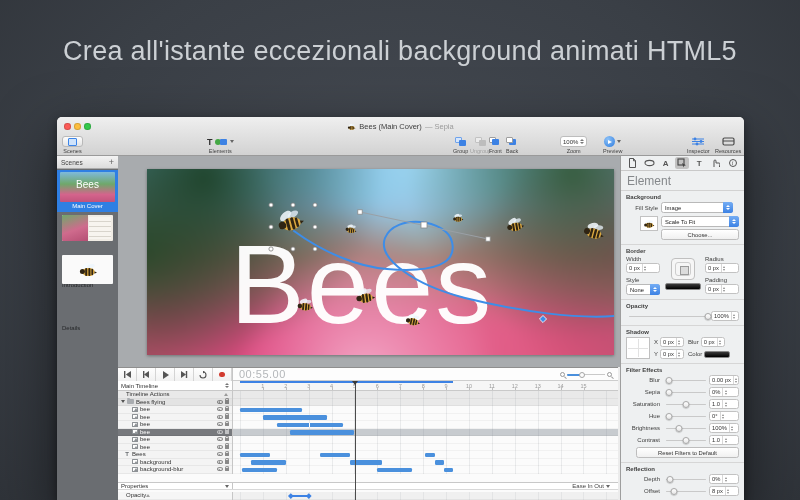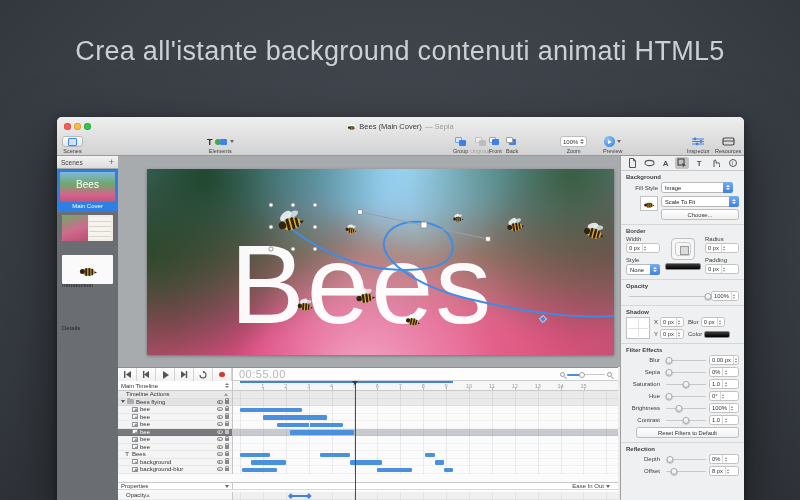--- a/index.html
+++ b/index.html
@@ -182,21 +182,21 @@
       <rect x="7.2" y="5.9" width="2" height="8.2" rx="1" fill="#2f2413"></rect>
       <rect x="10.4" y="5.9" width="2" height="8.2" rx="1" fill="#2f2413"></rect>
       <rect x="13.4" y="6.8" width="1.7" height="6.4" rx=".8" fill="#2f2413"></rect>
       <circle cx="4.4" cy="9.6" r="2.5" fill="#2f2413"></circle>
       <path d="M16.4 9.4 l2.6 .9 -2.4 1.4 z" fill="#2f2413"></path>
     </symbol>
   </defs>
 </svg>
 
 <div class="page">
-  <h1 class="headline">Crea all'istante background contenuti animati HTML5</h1>
+  <h1 class="headline">Crea all'istante eccezionali background animati HTML5</h1>
 
   <div class="window">
 
     <div class="chrome">
       <div class="titlebar">
         <span class="lights">
           <i class="lt-close"></i>
           <i class="lt-min"></i>
           <i class="lt-zoom"></i>
         </span>
@@ -394,20 +394,21 @@
           </span>
           <span class="tab">
             <svg width="9" height="10">
               <path d="M3 9 V3 a1 1 0 0 1 2 0 v2 h3 a1 1 0 0 1 1 1 l-.6 3" fill="none" stroke="#555" stroke-width="1"></path>
             </svg>
           </span>
           <span class="tab">
             <span style="width:8px;height:8px;border:1px solid #555;border-radius:50%;font-size:6px;display:flex;align-items:center;justify-content:center;color:#555;font-family:'Liberation Serif',serif;font-style:italic;">i</span>
           </span>
         </div>
+      <h2 class="insp-title">Element</h2>
 
       <div class="sect">
         <div class="sect-label">Background</div>
         <div class="frow">
           <span class="flabel" style="width:32px">Fill Style</span>
           <span class="dropdown" style="width:72px">
             <span>Image</span>
             <span class="dd">
                 <i class="u"></i>
                 <i class="d"></i>

